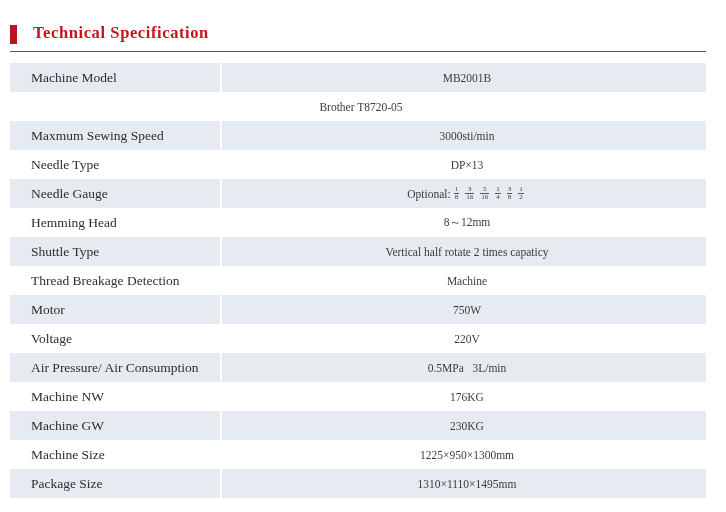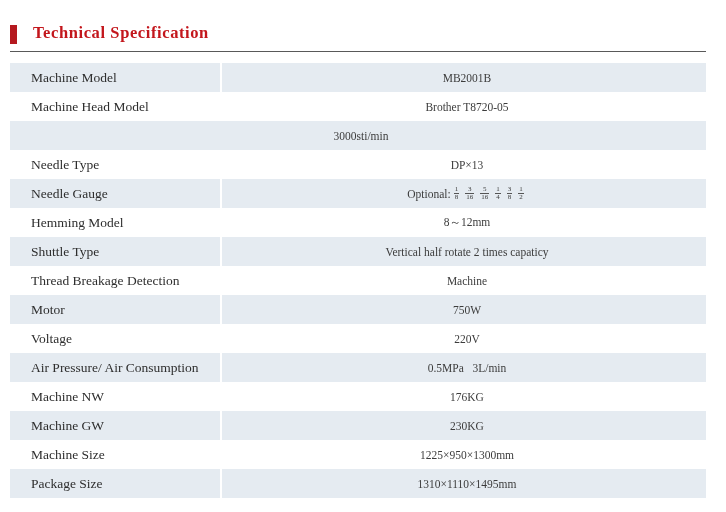--- a/index.html
+++ b/index.html
@@ -84,36 +84,36 @@
   <div class="accent-bar"></div>
   <div class="page-title">Technical Specification</div>
   <div class="header-rule"></div>
   <div class="rule-dot"></div>
   <div class="spec-table">
       <div class="row odd">
         <div class="cell-label">Machine Model</div>
         <div class="cell-value">MB2001B</div>
       </div>
       <div class="row even">
-        <div class="cell-label">Machine Head Model</div>
         <div class="cell-value">Brother T8720-05</div>
       </div>
       <div class="row odd">
+        <div class="cell-label">Maxmum Sewing Speed</div>
         <div class="cell-value">3000sti/min</div>
       </div>
       <div class="row even">
         <div class="cell-label">Needle Type</div>
         <div class="cell-value">DP×13</div>
       </div>
       <div class="row odd">
         <div class="cell-label">Needle Gauge</div>
         <div class="cell-value"><span>Optional:</span><span class="frac"><span class="num">1</span><span class="den">8</span></span><span class="frac"><span class="num">3</span><span class="den">16</span></span><span class="frac"><span class="num">5</span><span class="den">16</span></span><span class="frac"><span class="num">1</span><span class="den">4</span></span><span class="frac"><span class="num">3</span><span class="den">8</span></span><span class="frac"><span class="num">1</span><span class="den">2</span></span></div>
       </div>
       <div class="row even">
-        <div class="cell-label">Hemming Model</div>
+        <div class="cell-label">Hemming Head</div>
         <div class="cell-value">8～12mm</div>
       </div>
       <div class="row odd">
         <div class="cell-label">Shuttle Type</div>
         <div class="cell-value">Vertical half rotate 2 times capaticy</div>
       </div>
       <div class="row even">
         <div class="cell-label">Thread Breakage Detection</div>
         <div class="cell-value">Machine</div>
       </div>

